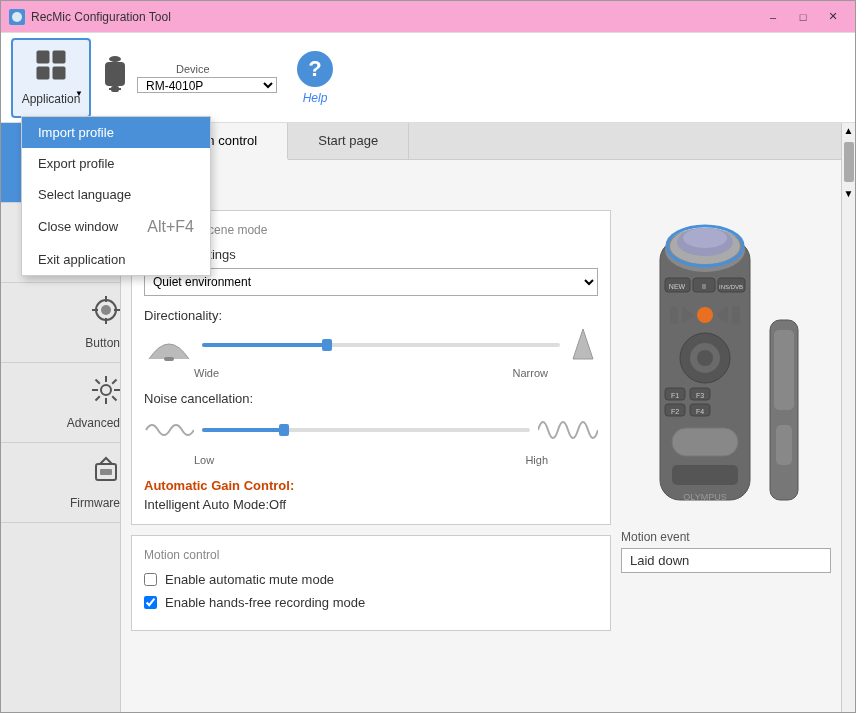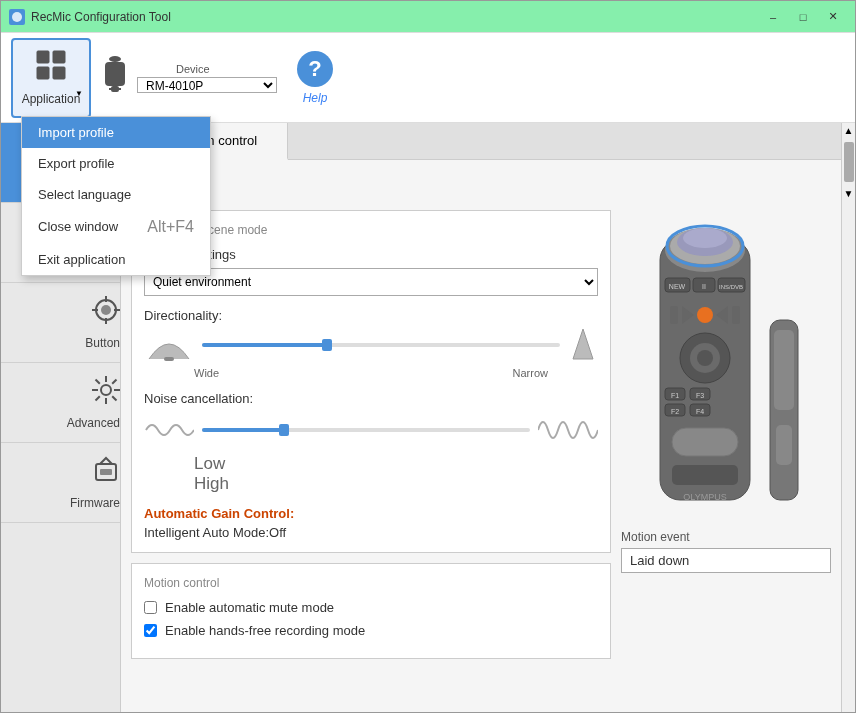--- a/index.html
+++ b/index.html
@@ -17,21 +17,21 @@
       width: 856px;
       height: 713px;
       background: #f0f0f0;
       border: 1px solid #999;
       display: flex;
       flex-direction: column;
     }
 
     
     .title-bar {
-      background: #86efac;
+      background: #f9a8d4;
       height: 32px;
       display: flex;
       align-items: center;
       padding: 0 8px;
       border-bottom: 1px solid #ddd;
       flex-shrink: 0;
     }
     .title-bar-icon {
       width: 16px;
       height: 16px;
@@ -551,20 +551,23 @@
         <span>Firmware</span>
       </div>
     </div>
 
     <div class="main-content">
 
       <div class="tabs">
         <div class="tab active">
           <span>Application control</span>
         </div>
+        <div class="tab">
+          <span>Start page</span>
+        </div>
       </div>
 
       <div class="reset-area">
         <button class="reset-btn">
           <span class="reset-icon">↺</span>
           <span>Reset</span>
         </button>
       </div>
 
       <div class="panels-wrapper">
@@ -616,21 +619,21 @@
                 </svg>
                 <div class="slider-track" style="flex:1;height:4px;background:#ddd;position:relative;border-radius:2px;">
                   <div style="position:absolute;left:0;top:0;height:4px;width:25%;background:#4a90d9;border-radius:2px;"></div>
                   <div style="position:absolute;left:25%;top:-4px;width:10px;height:12px;background:#4a90d9;border-radius:2px;transform:translateX(-50%);"></div>
                 </div>
 
                 <svg width="60" height="36" viewBox="0 0 60 36">
                   <path d="M0 18 Q5 2 10 18 Q15 34 20 18 Q25 2 30 18 Q35 34 40 18 Q45 2 50 18 Q55 34 60 18" fill="none" stroke="#aaa" stroke-width="2"></path>
                 </svg>
               </div>
-              <div style="display:flex; padding: 0 50px; font-size:17px; color:#666;flex-direction:column;">
+              <div style="display:flex; justify-content:space-between; padding: 0 50px; font-size:11px; color:#666;">
                 <span>Low</span>
                 <span>High</span>
               </div>
             </div>
 
             
             <div class="agc-section">
               <div class="agc-title">Automatic Gain Control:</div>
               <div class="agc-value">Intelligent Auto Mode:Off</div>
             </div>

